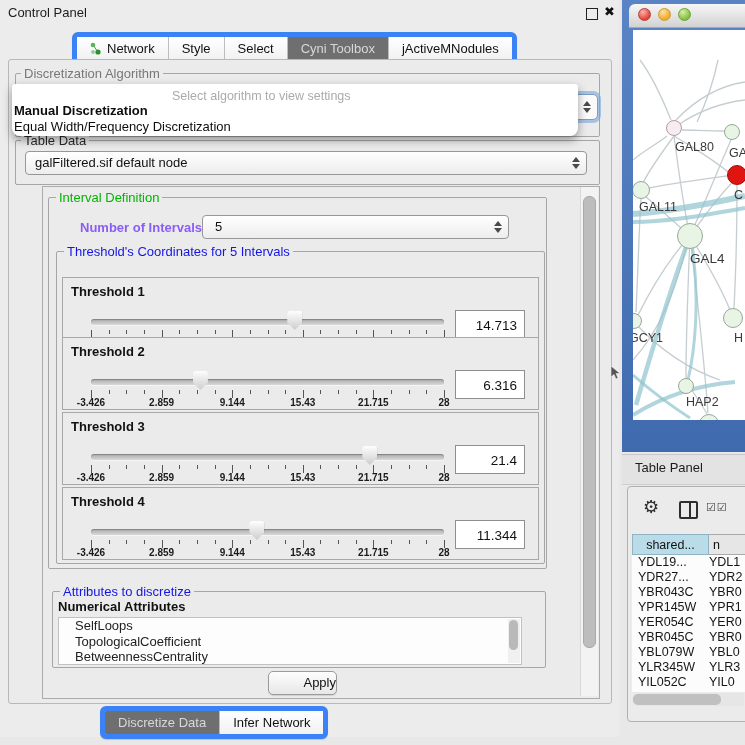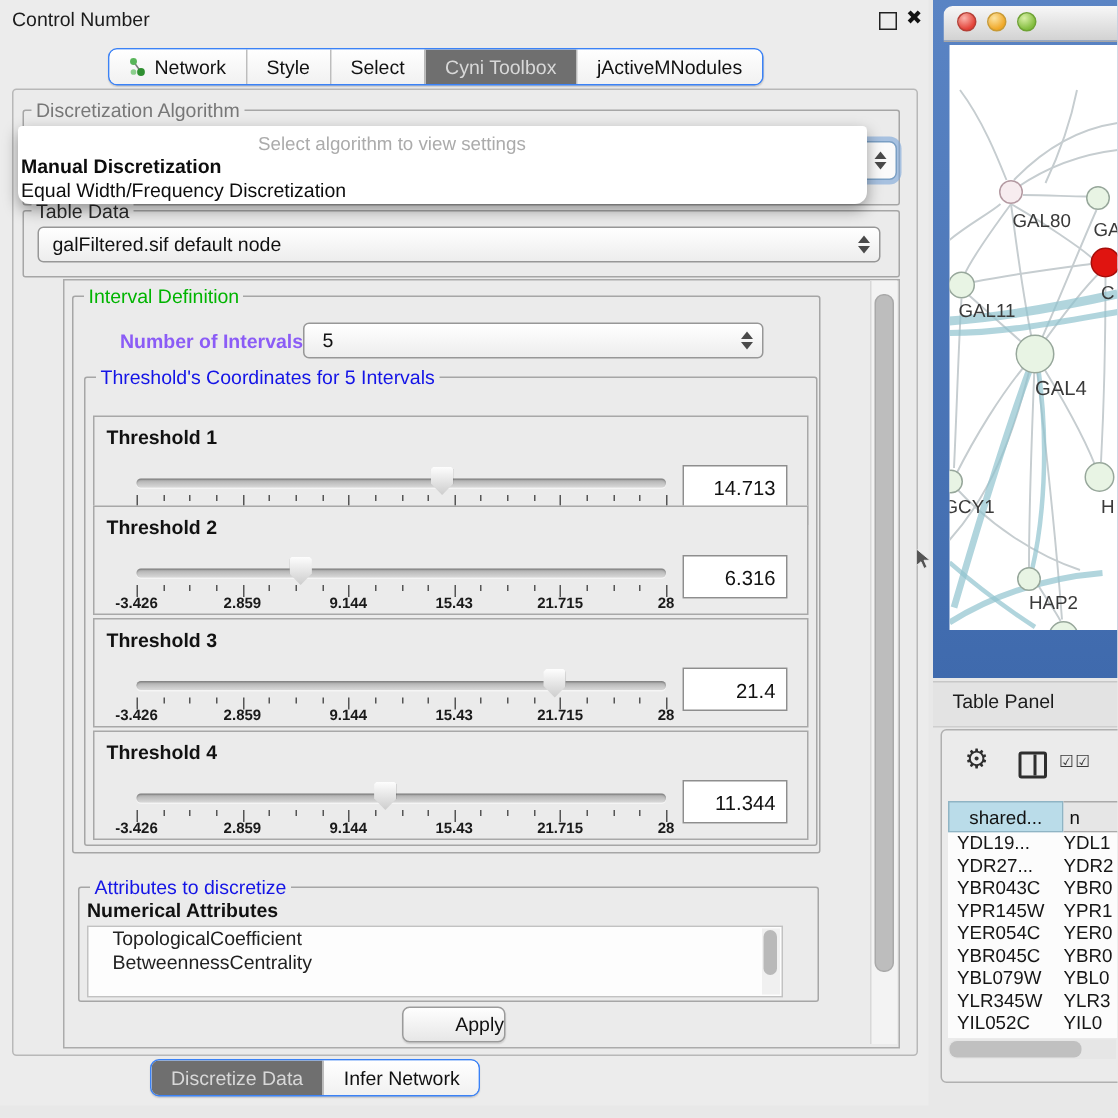--- a/index.html
+++ b/index.html
@@ -5,21 +5,21 @@
   html,body{margin:0;padding:0;}
   body{width:745px;height:745px;position:relative;overflow:hidden;
        font-family:"Liberation Sans","DejaVu Sans",sans-serif;background:#E8E8E8;}
   .abs{position:absolute;}
   
   #control-window{left:0;top:0;width:619px;height:737px;background:#ECECEC;}
   #cw-title{left:8px;top:5px;font-size:13px;color:#1c1c1c;}
   #float-btn{left:586px;top:8px;width:10px;height:10px;border:1.6px solid #222;background:#ECECEC;}
   #close-btn{left:604px;top:4px;font-size:13px;font-weight:bold;color:#111;}
   
-  .segbar{display:flex;border:1px solid #3b82f6;border-radius:6px;overflow:hidden;
+  .segbar{display:flex;border:5px solid #3b82f6;border-radius:6px;overflow:hidden;
           background:#fff;box-shadow:0 1px 1px rgba(0,0,0,.15);}
   .seg{font-size:13px;line-height:23px;padding:0 13px;color:#111;background:linear-gradient(#ffffff,#f1f1f1);
        border-left:1px solid #bdbdbd;white-space:nowrap;display:flex;align-items:center;gap:5px;}
   .seg:first-child{border-left:none;}
   .seg.sel{background:#6f6f6f;color:#d8d8d8;align-items:center;}
   #top-tabbar{left:72px;top:32px;height:23px;}
   #bottom-tabbar{left:100px;top:706px;height:23px;}
   
   #outer-panel{left:8px;top:59px;width:602px;height:643px;border:1px solid #b8b8b8;border-radius:3px;background:#EBEBEB;}
   .groupbox{border:1px solid #a6a6a6;border-radius:2px;}
@@ -102,21 +102,21 @@
   #tp-hscroll{left:632px;top:693px;width:112px;height:13px;background:#E6E6E6;border-radius:6px 0 0 6px;}
   #tp-hthumb{left:633px;top:694px;width:88px;height:11px;background:#c0c0c0;border-radius:5px;}
   #mouse-cursor{left:611px;top:366px;}
 </style>
 </head>
 <body>
 
 <div id="root">
 
   <div id="control-window" class="abs">
-    <span id="cw-title" class="abs">Control Number</span>
+    <span id="cw-title" class="abs">Control Panel</span>
     <span id="float-btn" class="abs"></span>
     <span id="close-btn" class="abs">✖</span>
 
     <div id="top-tabbar" class="abs segbar">
         <div class="seg">
           <svg width="12" height="13">
             <line x1="3" y1="3" x2="8" y2="10" stroke="#7a7a7a"></line>
             <circle cx="3" cy="3" r="2.3" fill="#59b55a"></circle>
             <circle cx="8" cy="10" r="2.6" fill="#2f8f31"></circle>
             <circle cx="3" cy="10" r="1.9" fill="#8bcf8c"></circle>
@@ -310,20 +310,21 @@
           <span class="tick-label" style="left: 351px;">28</span>
           <div class="valbox">11.344</div>
         </div>
       </div>
 
     <div class="abs groupbox" style="left:52px;top:591px;width:492px;height:75px;"></div>
     <span class="grouplabel" style="left:60px;top:584px;color:#1414E6;">Attributes to discretize</span>
     <span id="attr-sub" class="abs">Numerical Attributes</span>
     <div id="attr-list" class="abs">
       <div id="attr-items">
+          <div class="attr-item">SelfLoops</div>
           <div class="attr-item">TopologicalCoefficient</div>
           <div class="attr-item">BetweennessCentrality</div>
         </div>
       <div id="attr-scroll">
           <div id="attr-thumb"></div>
         </div>
     </div>
 
     <div id="apply-btn" class="abs">Apply</div>
 

